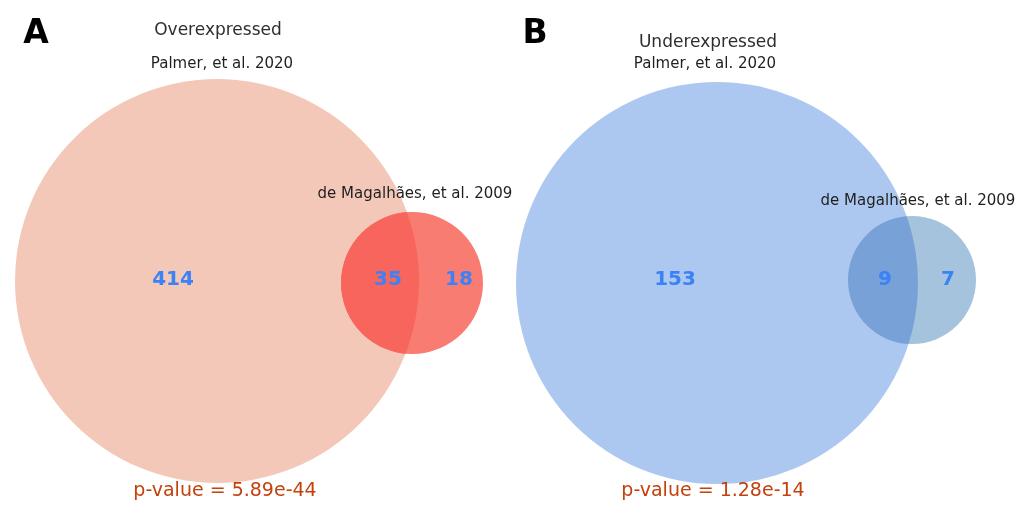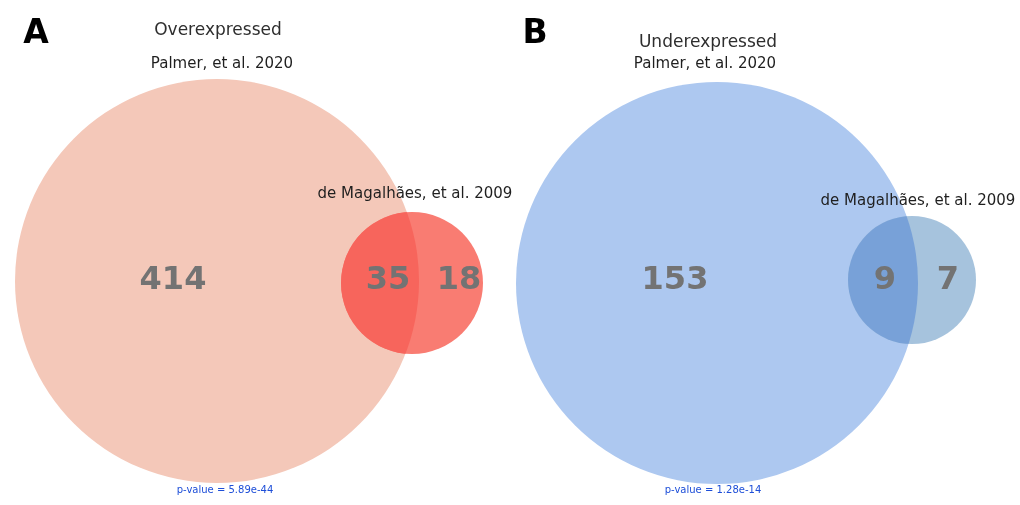--- a/index.html
+++ b/index.html
@@ -35,27 +35,27 @@
     font-size: 17px;
     color: #2e2e2e;
   }
   .set-label {
     font-size: 15px;
     color: #1f1f1f;
   }
   .it {
   }
   .num {
-    font-size: 32px;
+    font-size: 20px;
     font-weight: bold;
-    color: #737373;
+    color: #3b82f6;
   }
   .pvalue {
-    font-size: 10px;
-    color: #1d4ed8;
+    font-size: 19px;
+    color: #c2410c;
   }
 </style>
 </head>
 <body>
 
 <div id="canvas">
 
   <svg id="venn-svg" width="1020" height="505" viewBox="0 0 1020 505">
     <defs>
       <clipPath id="clip-big-a">

